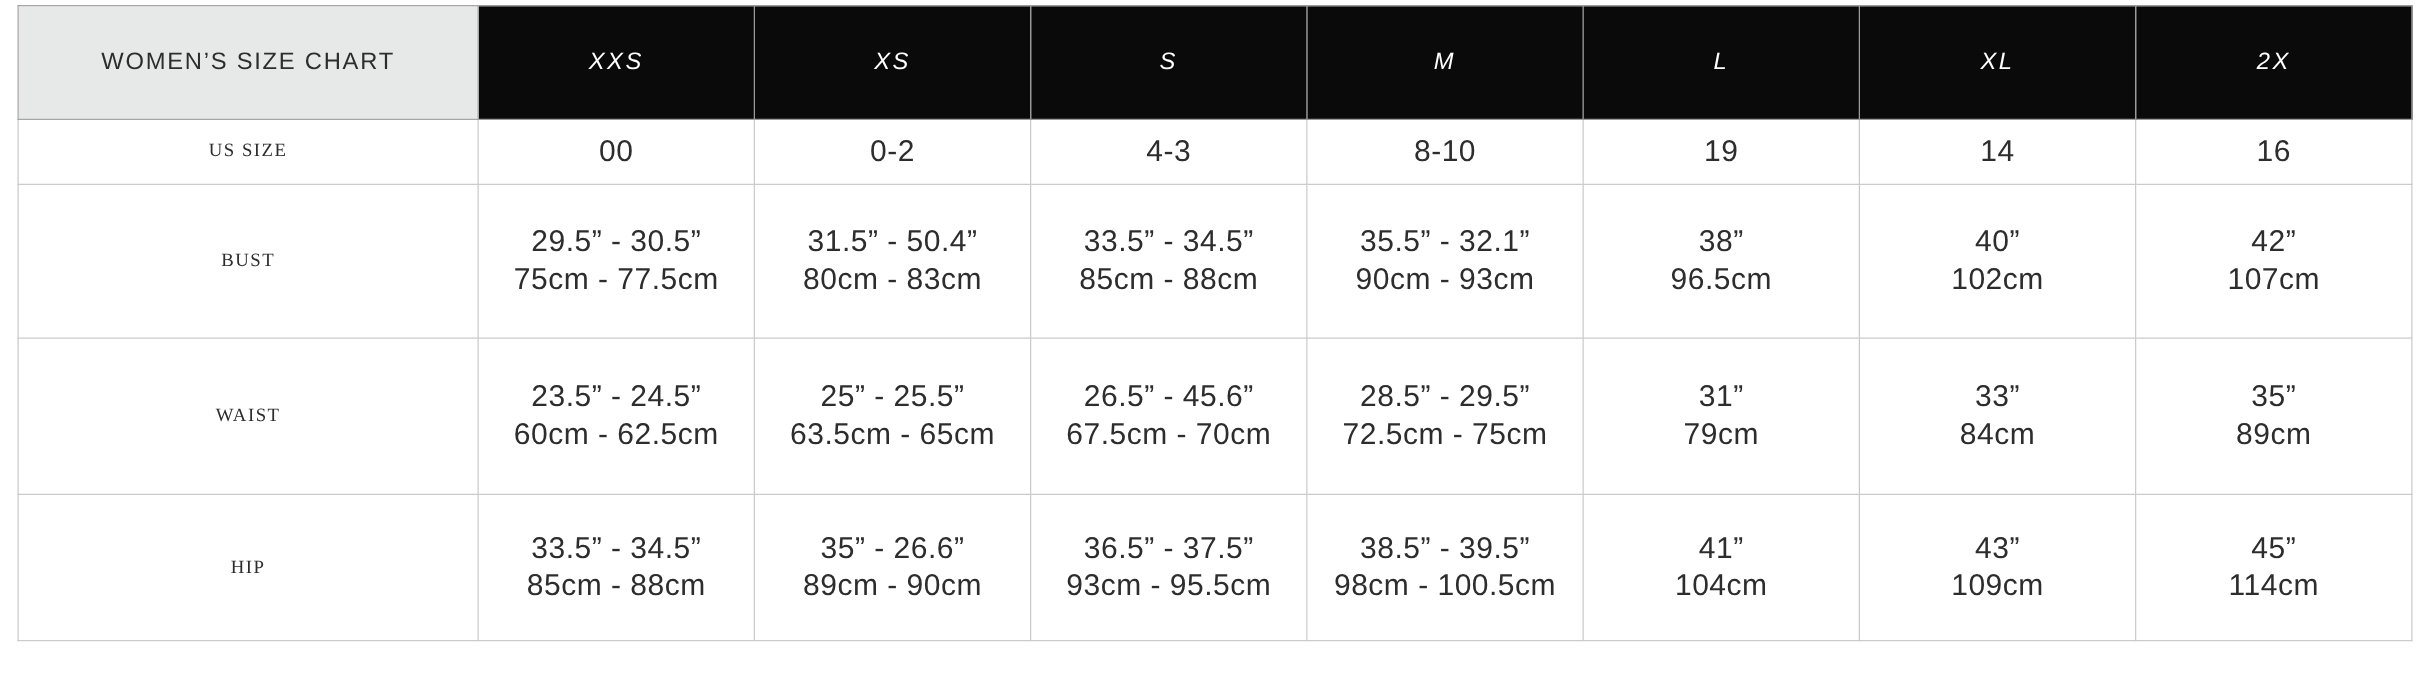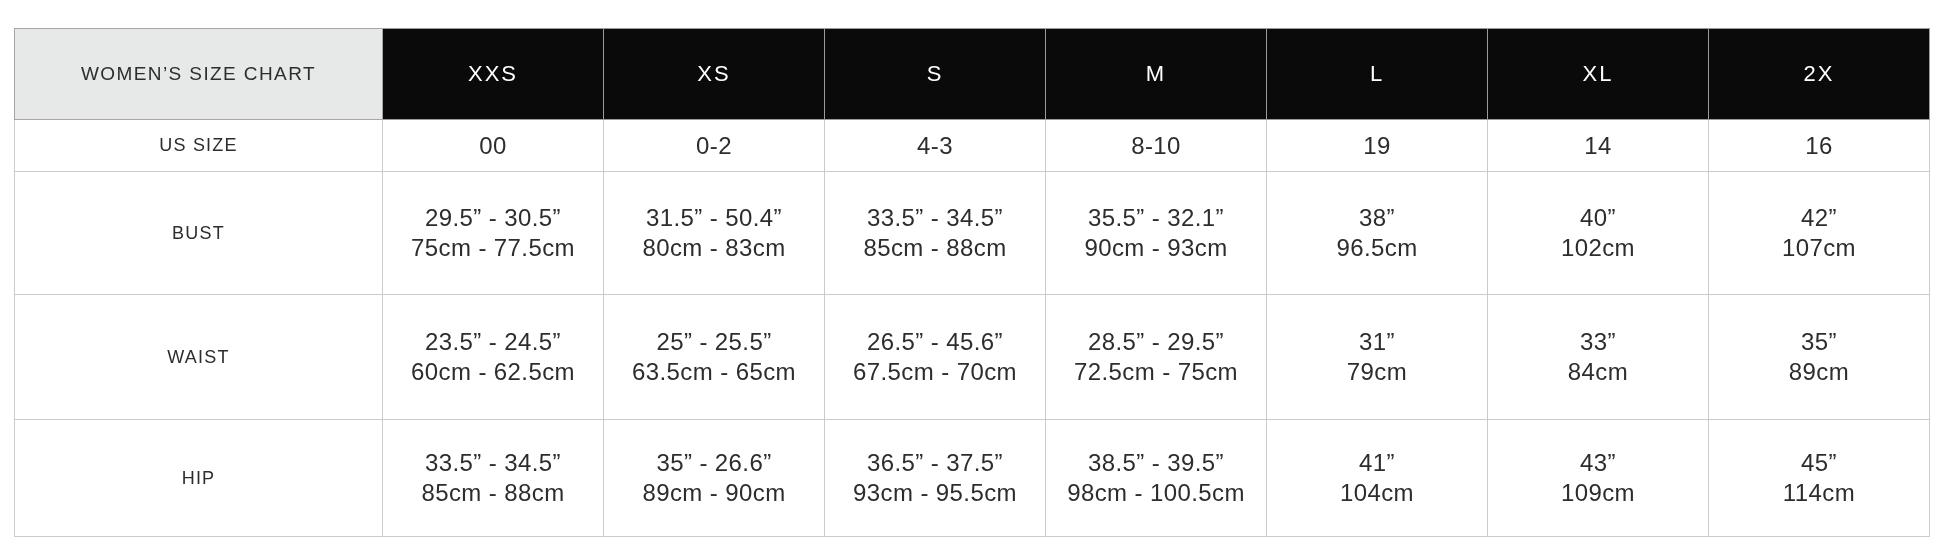--- a/index.html
+++ b/index.html
@@ -7,21 +7,21 @@
     padding: 0;
     background: #ffffff;
     width: 1946px;
     height: 549px;
     font-family: "Liberation Sans", sans-serif;
     -webkit-font-smoothing: antialiased;
   }
   .chart-wrap {
     position: absolute;
     left: 14px;
-    top: 28px;
+    top: 4px;
   }
   table.size-chart {
     border-collapse: collapse;
     table-layout: fixed;
     width: 1916px;
     color: var(--text, #2d2d2d);
   }
   col.c-label { width: 368px; }
   col.c-size  { width: 221px; }
 
@@ -36,33 +36,35 @@
     border: 1px solid var(--title-border, #a6a6a6);
     font-size: 19px;
     letter-spacing: 1.4px;
     color: var(--text, #2d2d2d);
     height: 90px;
   }
   th.size-cell {
     background: var(--header-bg, #0a0a0a);
     border: 1px solid var(--header-border, #9b9b9b);
     color: var(--header-text, #ffffff);
-    font-size: 22px;
+    font-size: 19px;
     font-weight: 500;
     letter-spacing: 2px;
     height: 90px;
+    font-style: italic;
   }
   tbody td {
     border: 1px solid var(--grid, #cbcbcb);
     font-size: 24px;
     letter-spacing: 0.4px;
   }
   td.label-cell {
-    font-size: 18px;
+    font-size: 15px;
     letter-spacing: 1.2px;
+    font-family: Liberation Serif, serif;
   }
   tr.r-us td   { height: 51px; }
   tr.r-bust td { height: 122px; }
   tr.r-waist td{ height: 124px; }
   tr.r-hip td  { height: 116px; }
   .line { line-height: 30px; }
 </style>
 </head>
 <body>
 

